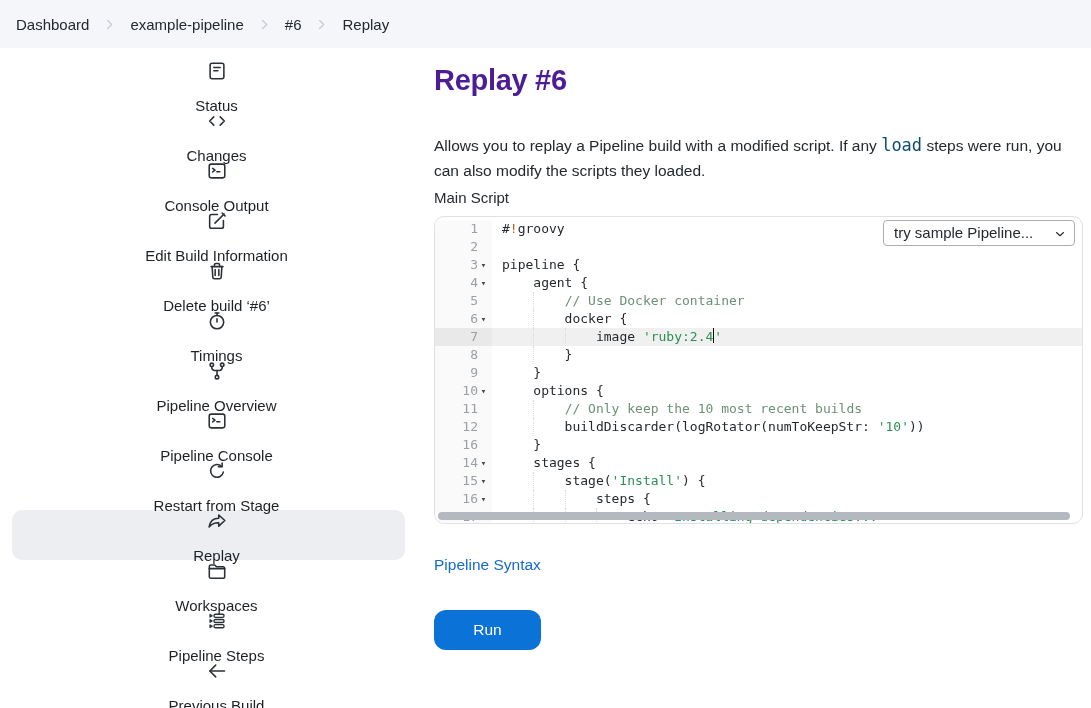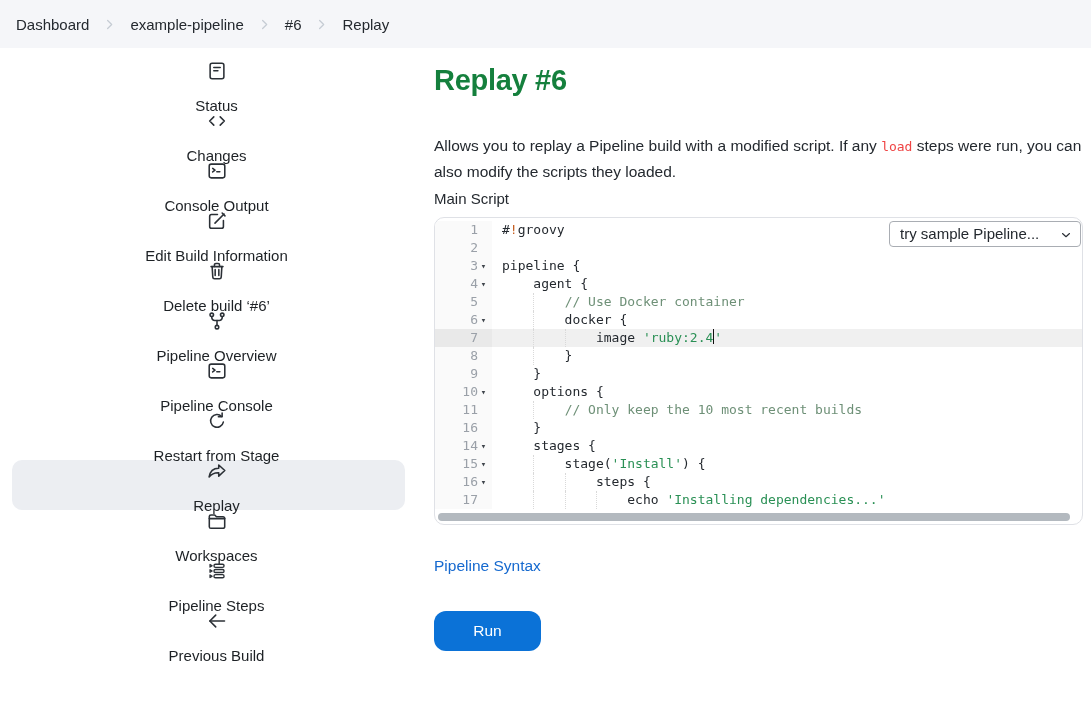--- a/index.html
+++ b/index.html
@@ -21,24 +21,24 @@
     height:50px;margin:0 12px;border-radius:10px;display:flex;align-items:center;
     padding-left:16px;gap:15px;font-size:15px;color:#1d2125;cursor:pointer;flex-direction:column;
   }
   .side-item.selected{background:#eceef2;}
   .side-icon{width:22px;height:22px;color:#2b3036;display:flex;flex:none;}
   .side-icon svg{width:22px;height:22px;}
   
   .content{width:649px;padding:16px 0 0 17px;box-sizing:content-box;}
   h1.page-title{
     margin:0;font-size:29px;line-height:33px;font-weight:700;
-    color:#15803d;letter-spacing:-0.3px;
+    color:#4c1d95;letter-spacing:-0.3px;
   }
   .desc{margin:36px 0 0 0;font-size:15.5px;line-height:25px;color:#24292f;}
-  .desc code{font-family:"DejaVu Sans Mono",monospace;font-size:13px;color:#ef4444;}
+  .desc code{font-family:"DejaVu Sans Mono",monospace;font-size:17px;color:#0c4a6e;}
   .script-label{margin-top:6px;font-size:15px;color:#24292f;}
   
   .editor{
     position:relative;margin-top:10px;height:308px;box-sizing:border-box;
     border:1px solid #dfe1e6;border-radius:10px;background:#fff;overflow:hidden;
     font-family:"DejaVu Sans Mono",monospace;font-size:13px;line-height:18px;
     padding-top:3px;cursor:text;
   }
   .cm-line{display:flex;height:18px;}
   .gutter{
@@ -47,21 +47,21 @@
   }
   .gutter .fold{width:11px;font-size:9px;line-height:18px;color:#3f454c;text-align:center;cursor:pointer;}
   .codecell{position:relative;flex:1;padding-left:10px;white-space:pre;color:#24292f;}
   .cm-line.active .gutter{background:#e9e9e9;}
   .cm-line.active .codecell{background:#f0f0f0;}
   .tok-c{color:var(--comment,#6e9077);}
   .tok-s{color:var(--string,#2a9055);}
   .tok-m{color:var(--meta,#c45d1e);}
   .guide{position:absolute;top:0;bottom:0;border-left:1px dotted #d9d9d9;}
   .cursor{display:inline-block;width:0;border-left:1.5px solid #111;height:15px;vertical-align:-2px;}
-  .select-wrap{position:absolute;top:3px;right:1px;}
+  .select-wrap{position:absolute;top:3px;right:7px;}
   .select-wrap select{
     appearance:none;-webkit-appearance:none;-moz-appearance:none;
     font-family:"Liberation Sans",sans-serif;font-size:15px;color:#24292f;
     background:#fff;border:1px solid #a9adb3;border-radius:4px;
     padding:3px 30px 4px 10px;width:192px;box-sizing:border-box;cursor:pointer;
   }
   .select-chevron{position:absolute;right:8px;top:7px;pointer-events:none;display:flex;}
   .hscroll{
     position:absolute;left:3px;right:12px;bottom:3px;height:8px;
     border-radius:4px;background:#b3b9bf;cursor:pointer;
@@ -150,20 +150,31 @@
             <path d="M9.2 7V5.4a1.6 1.6 0 0 1 1.6-1.6h2.4a1.6 1.6 0 0 1 1.6 1.6V7"></path>
             <path d="M6.7 7.2l.7 11.5a1.9 1.9 0 0 0 1.9 1.8h5.4a1.9 1.9 0 0 0 1.9-1.8l.7-11.5"></path>
             <path d="M10 10.5v6.5M14 10.5v6.5"></path>
           </svg>
         </span>
         <span>Delete build ‘#6’</span>
       </div>
       <div class="side-item">
         <span class="side-icon">
           <svg viewBox="0 0 24 24" fill="none" stroke="currentColor" stroke-width="1.7" stroke-linecap="round" stroke-linejoin="round">
+            <circle cx="12" cy="13.2" r="7.3"></circle>
+            <path d="M12 13.2V9.6"></path>
+            <path d="M12 5.9V3.4"></path>
+            <path d="M9.9 3.2h4.2"></path>
+          </svg>
+        </span>
+        <span>Timings</span>
+      </div>
+      <div class="side-item">
+        <span class="side-icon">
+          <svg viewBox="0 0 24 24" fill="none" stroke="currentColor" stroke-width="1.7" stroke-linecap="round" stroke-linejoin="round">
             <circle cx="6.3" cy="5.3" r="1.9"></circle>
             <circle cx="17.7" cy="5.3" r="1.9"></circle>
             <circle cx="12" cy="18.7" r="1.9"></circle>
             <path d="M6.3 7.3v.9a3.2 3.2 0 0 0 3.2 3.2h5a3.2 3.2 0 0 0 3.2-3.2v-.9"></path>
             <path d="M12 11.4v5.3"></path>
           </svg>
         </span>
         <span>Pipeline Overview</span>
       </div>
       <div class="side-item">
@@ -303,20 +314,27 @@
               <span class="fold">▾</span>
             </div>
             <div class="codecell"><span>    options {</span></div>
           </div>
           <div class="cm-line">
             <div class="gutter">
               <span>11</span>
               <span class="fold"></span>
             </div>
             <div class="codecell"><span class="guide" style="left: calc(4ch + 10px);"></span><span>        </span><span class="tok-c">// Only keep the 10 most recent builds</span></div>
+          </div>
+          <div class="cm-line">
+            <div class="gutter">
+              <span>12</span>
+              <span class="fold"></span>
+            </div>
+            <div class="codecell"><span class="guide" style="left: calc(4ch + 10px);"></span><span>        buildDiscarder(logRotator(numToKeepStr: </span><span class="tok-s">'10'</span><span>))</span></div>
           </div>
           <div class="cm-line">
             <div class="gutter">
               <span>16</span>
               <span class="fold"></span>
             </div>
             <div class="codecell"><span>    }</span></div>
           </div>
           <div class="cm-line">
             <div class="gutter">

